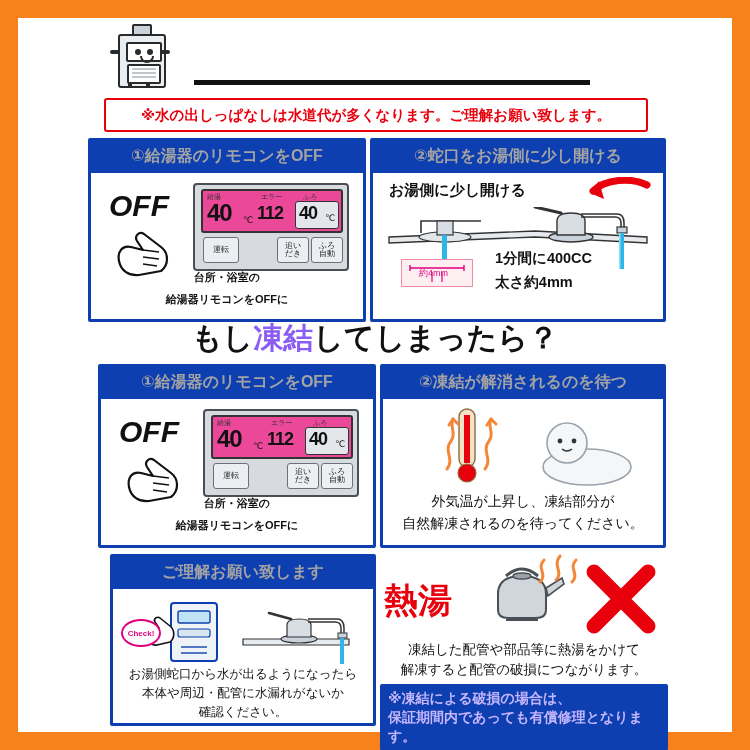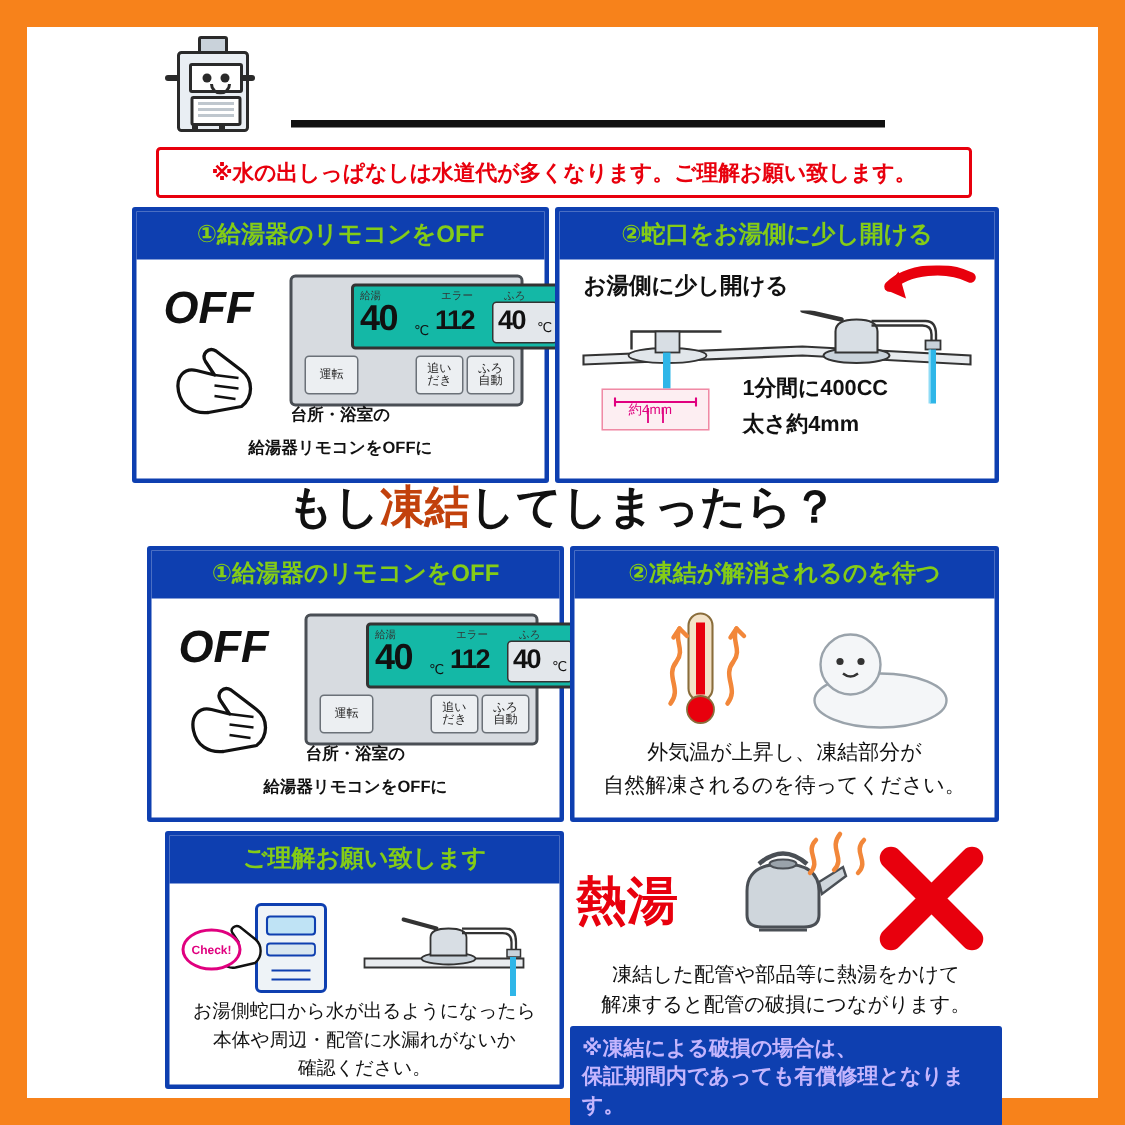--- a/index.html
+++ b/index.html
@@ -55,28 +55,28 @@
     position:absolute;left:86px;top:80px;width:540px;height:30px;
     border:2px solid #e8000d;border-radius:3px;background:#fff;
     color:#e8000d;font-size:14.5px;font-weight:bold;
     display:flex;align-items:center;justify-content:center;
     white-space:nowrap;
   }
 
   
   .panel{position:absolute;border:3px solid #0e3fb0;background:#fff;border-radius:2px;}
   .panel .hdr{
-    background:#0e3fb0;color:#84cc16;font-weight:bold;font-size:16px;
+    background:#0e3fb0;color:#a3a3a3;font-weight:bold;font-size:16px;
     padding:5px 6px 6px 6px;text-align:center;white-space:nowrap;
   }
   .panel .body{position:relative;}
 
   
   .remote{position:absolute;background:#d7dbe0;border:2px solid #4a4f55;border-radius:4px;}
-  .rem-screen{position:absolute;background:#14b8a6;border:2px solid #333;border-radius:3px;margin-left:33px;}
+  .rem-screen{position:absolute;background:#ec4899;border:2px solid #333;border-radius:3px;}
   .rem-lbl{position:absolute;font-size:7px;color:#333;}
   .rem-num{position:absolute;font-weight:bold;color:#111;letter-spacing:-1px;}
   .rem-unit{position:absolute;font-size:9px;color:#111;}
   .rem-box{position:absolute;background:#eceff2;border:1px solid #6b7178;border-radius:3px;color:#222;
            font-size:8px;display:flex;align-items:center;justify-content:center;text-align:center;line-height:1.05;}
   .rem-sub{position:absolute;border:1px solid #333;border-radius:3px;background:#e3e7eb;}
 
   .off-text{position:absolute;font-size:30px;font-weight:bold;color:#111;font-style:italic;}
 
   
@@ -89,21 +89,21 @@
   .sub-cap{position:absolute;font-size:15px;font-weight:bold;color:#111;}
   .red-arrow{position:absolute;}
   .pink-box{position:absolute;border:1px solid #f08aa5;background:#fdeef2;}
   .magenta{color:#e0007f;font-size:9px;position:absolute;}
 
   
   .midq{
     position:absolute;left:0;width:714px;text-align:center;
     font-size:30px;font-weight:bold;color:#111;
   }
-  .midq .blue{color:#c2410c;}
+  .midq .blue{color:#8b5cf6;}
 
   
   .netsu{
     position:absolute;font-size:34px;font-weight:bold;color:#e8000d;
   }
   .redx{position:absolute;}
   .warn-text{position:absolute;text-align:center;font-size:13.5px;color:#111;line-height:1.45;width:100%;}
   .warn-bar{
     position:absolute;background:#0e3fb0;color:#c4b5fd;font-size:14px;font-weight:bold;
     padding:5px 8px;line-height:1.35;border-radius:2px;

